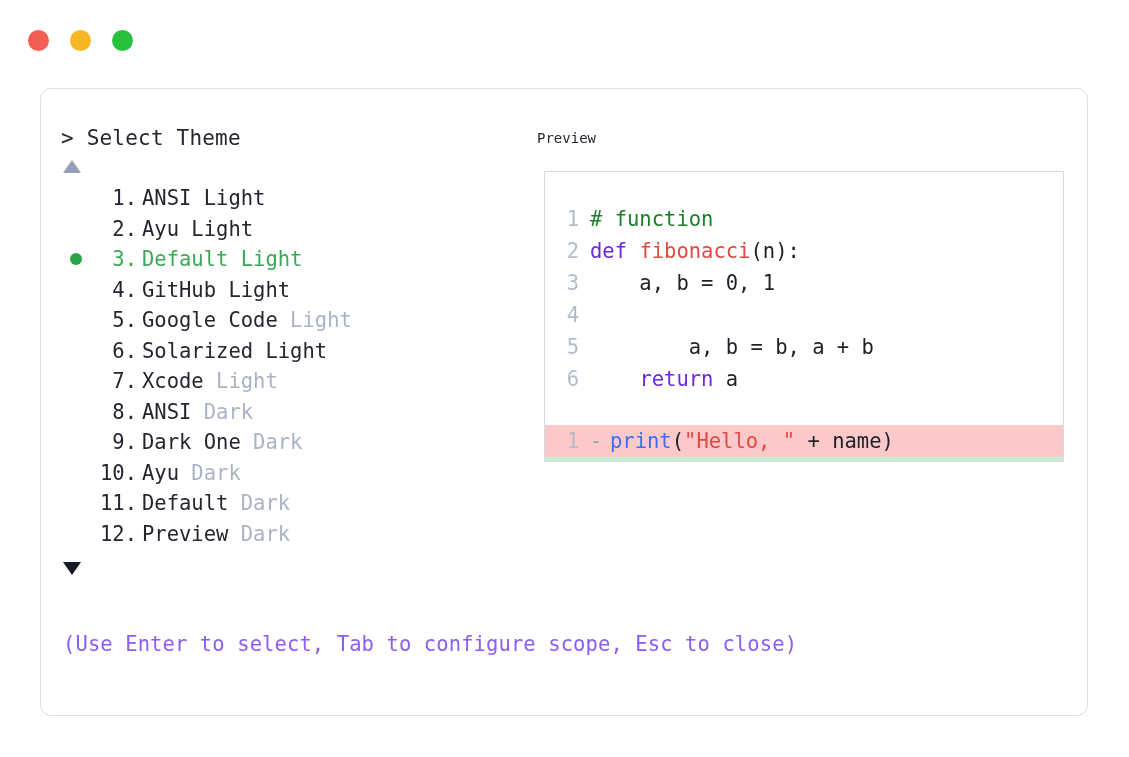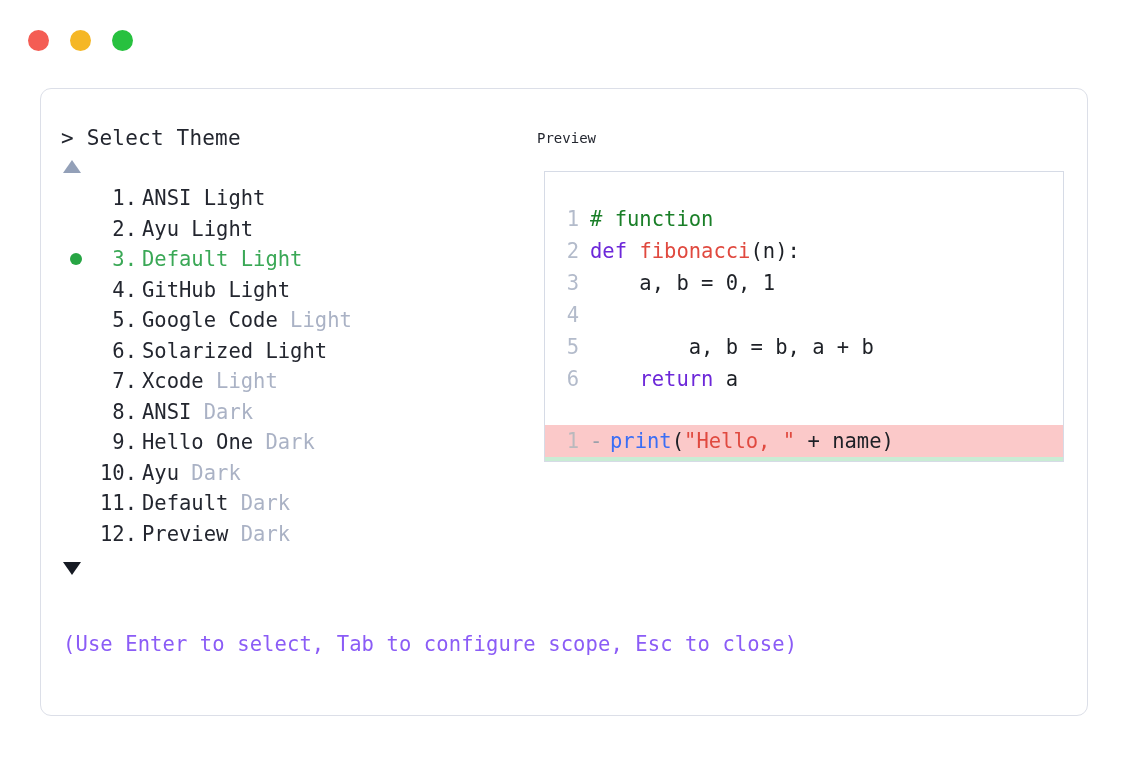--- a/index.html
+++ b/index.html
@@ -163,21 +163,21 @@
 
         <div class="list" id="theme-list">
             <div class="item"><span class="bullet-slot"></span><span class="idx">1.</span><span class="name">ANSI</span><span class="suffix"> Light</span></div>
             <div class="item"><span class="bullet-slot"></span><span class="idx">2.</span><span class="name">Ayu</span><span class="suffix"> Light</span></div>
             <div class="item selected"><span class="bullet-slot"><span class="bullet"></span></span><span class="idx">3.</span><span class="name">Default</span><span class="suffix"> Light</span></div>
             <div class="item"><span class="bullet-slot"></span><span class="idx">4.</span><span class="name">GitHub</span><span class="suffix"> Light</span></div>
             <div class="item"><span class="bullet-slot"></span><span class="idx">5.</span><span class="name">Google Code</span><span class="suffix dim"> Light</span></div>
             <div class="item"><span class="bullet-slot"></span><span class="idx">6.</span><span class="name">Solarized</span><span class="suffix"> Light</span></div>
             <div class="item"><span class="bullet-slot"></span><span class="idx">7.</span><span class="name">Xcode</span><span class="suffix dim"> Light</span></div>
             <div class="item"><span class="bullet-slot"></span><span class="idx">8.</span><span class="name">ANSI</span><span class="suffix dim"> Dark</span></div>
-            <div class="item"><span class="bullet-slot"></span><span class="idx">9.</span><span class="name">Hello One</span><span class="suffix dim"> Dark</span></div>
+            <div class="item"><span class="bullet-slot"></span><span class="idx">9.</span><span class="name">Dark One</span><span class="suffix dim"> Dark</span></div>
             <div class="item"><span class="bullet-slot"></span><span class="idx">10.</span><span class="name">Ayu</span><span class="suffix dim"> Dark</span></div>
             <div class="item"><span class="bullet-slot"></span><span class="idx">11.</span><span class="name">Default</span><span class="suffix dim"> Dark</span></div>
             <div class="item"><span class="bullet-slot"></span><span class="idx">12.</span><span class="name">Preview</span><span class="suffix dim"> Dark</span></div>
           </div>
 
         <div class="arrow-down-row">
           <span class="tri down"></span>
         </div>
       </div>
 

